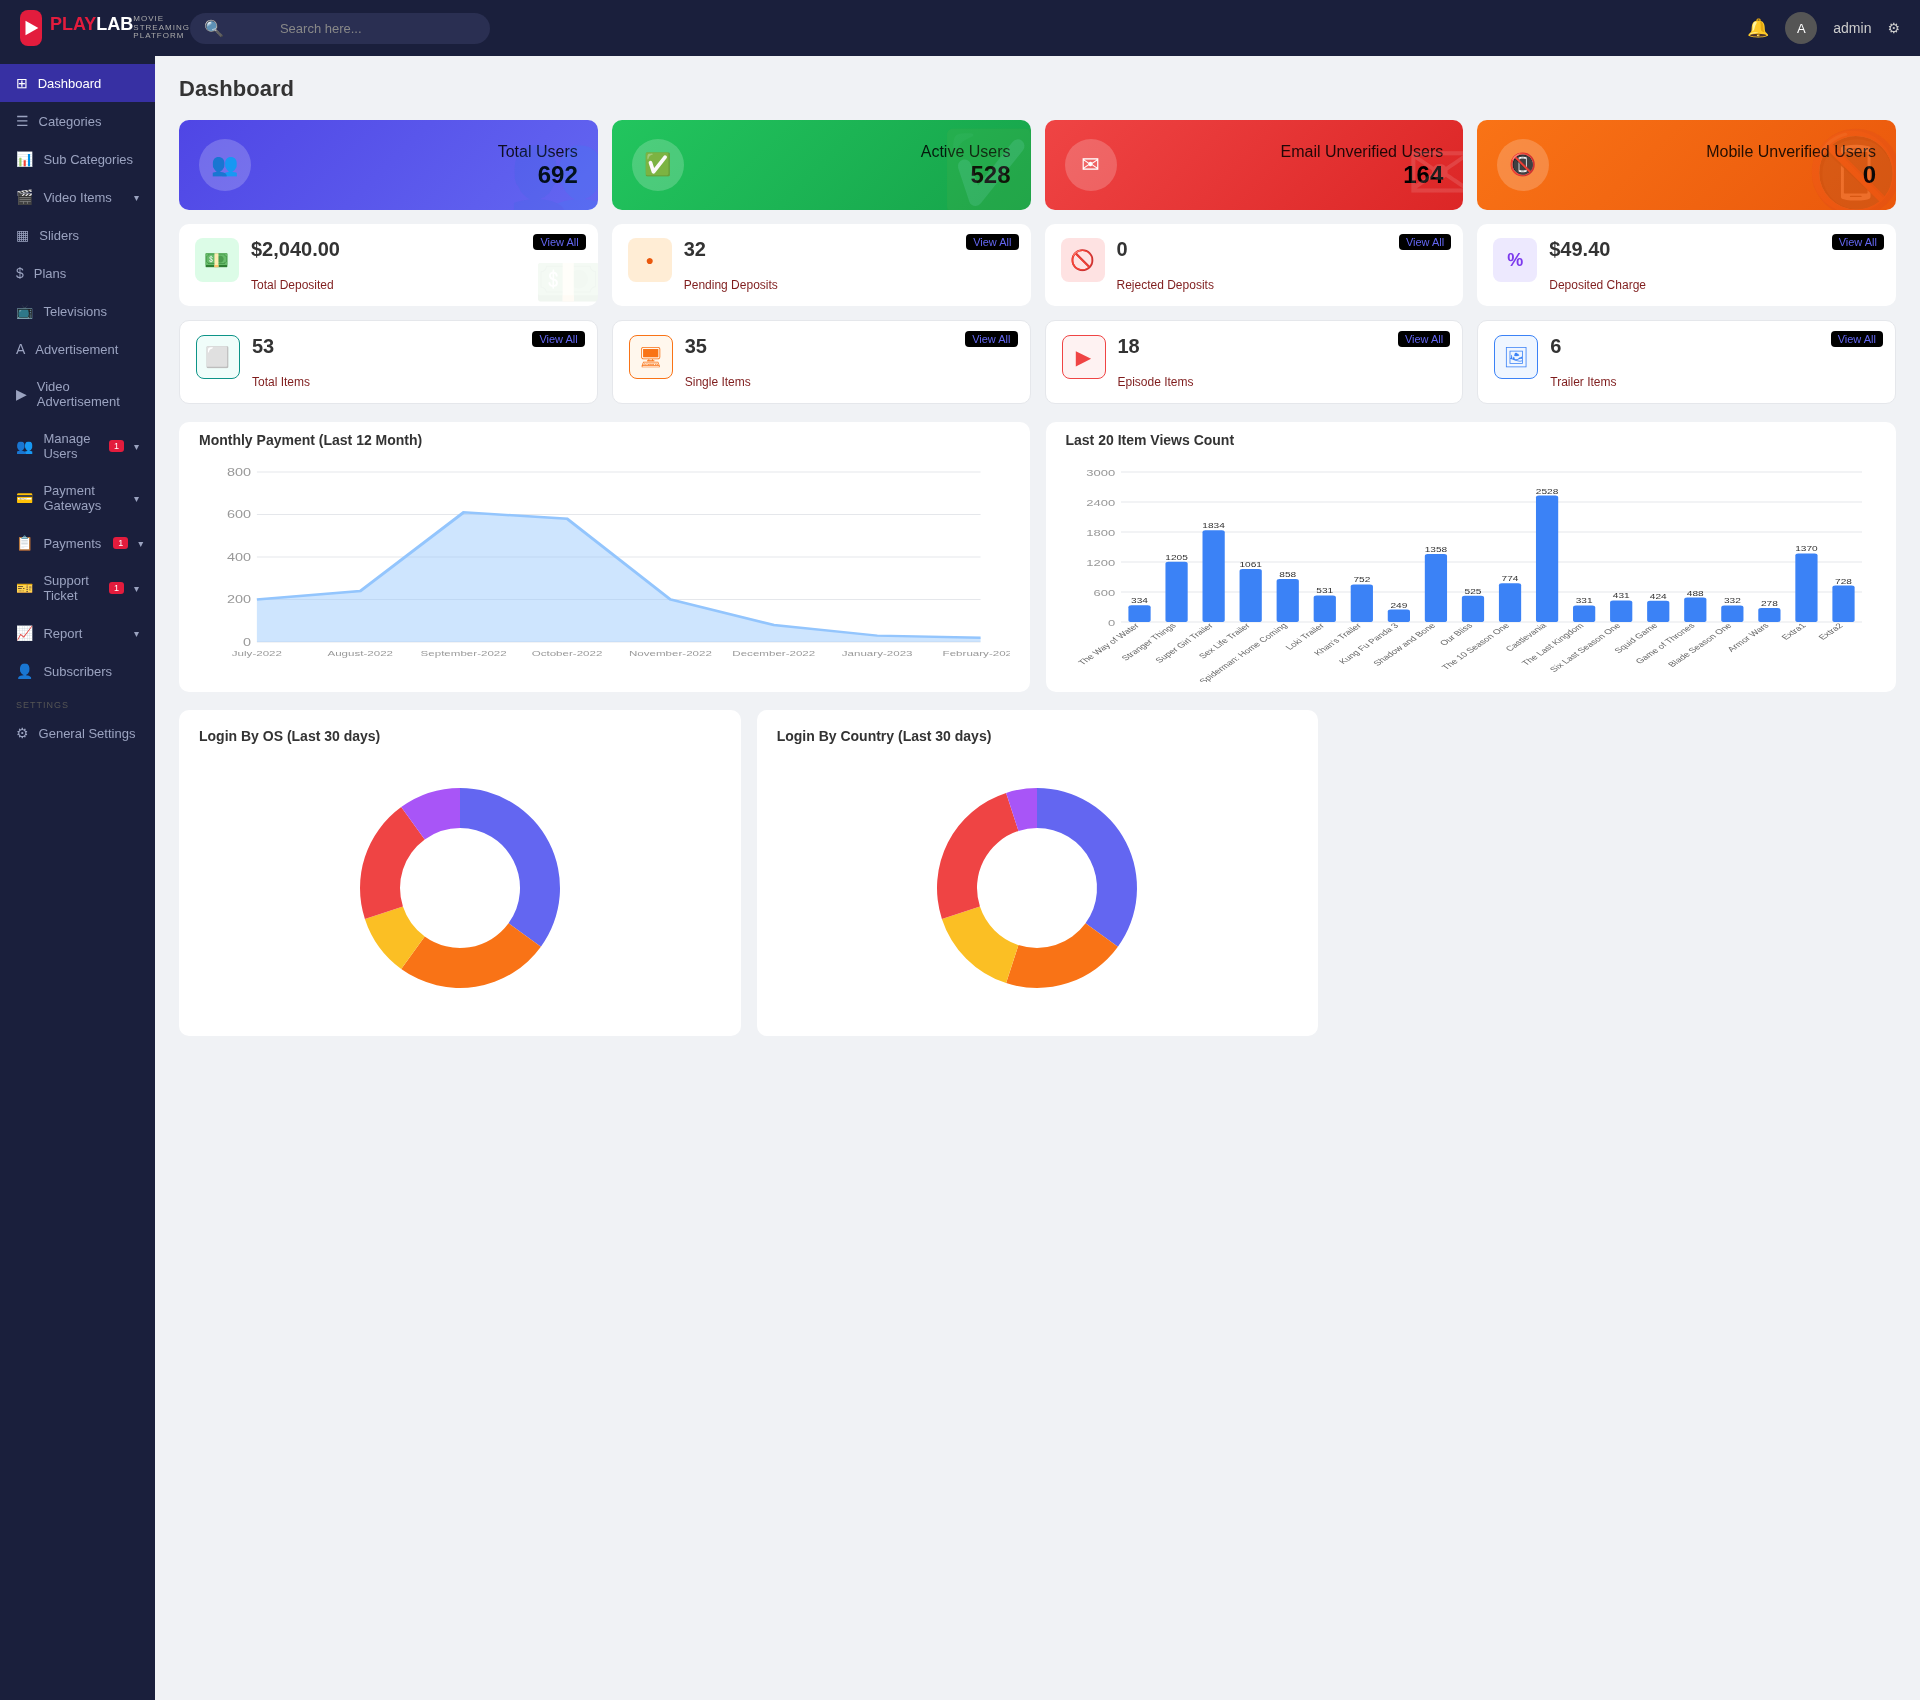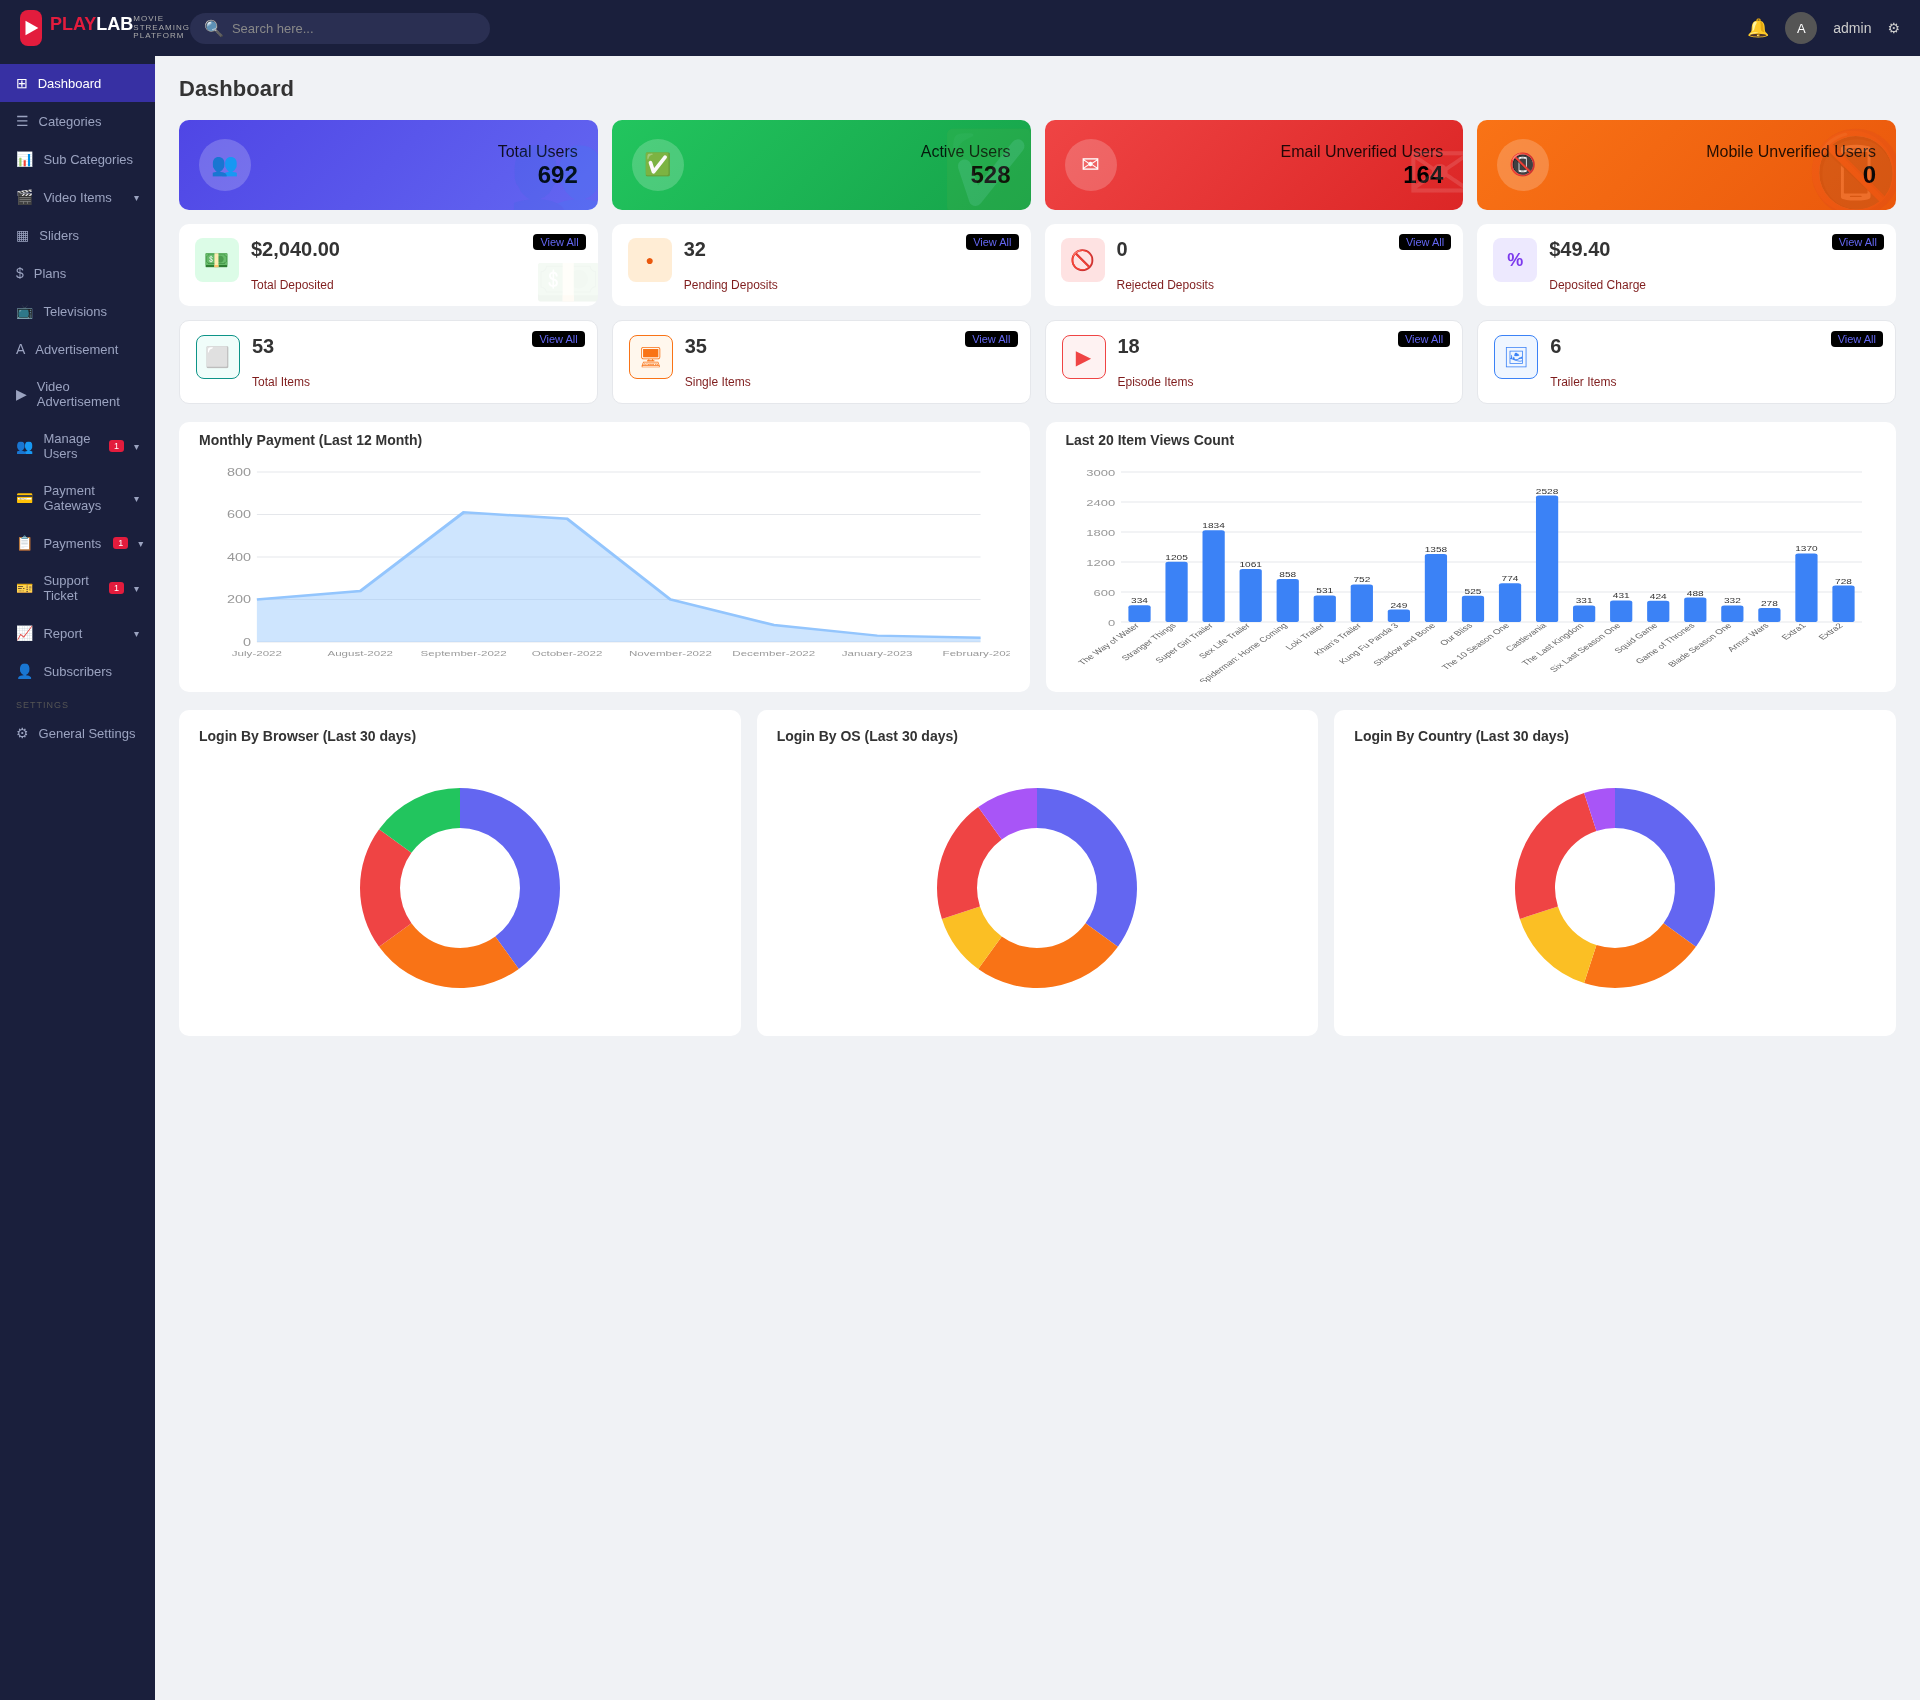--- a/index.html
+++ b/index.html
@@ -16,21 +16,21 @@
       flex-shrink: 0;
     }
     .logo-area { display: flex; align-items: center; gap: 8px; width: 150px; }
     .logo-icon { width: 36px; height: 36px; background: #e31c3d; border-radius: 8px; display: flex; align-items: center; justify-content: center; }
     .logo-icon svg { width: 22px; height: 22px; }
     .logo-text { display: flex; flex-direction: row; line-height: 1.1; }
     .logo-play { font-size: 18px; font-weight: 800; color: #fff; }
     .logo-play span { color: #e31c3d; }
     .logo-sub { font-size: 8px; color: #aaa; letter-spacing: 1px; }
     .search-box { flex: 1; max-width: 300px; background: #2a2f52; border-radius: 20px; display: flex; align-items: center; padding: 6px 14px; gap: 8px; }
-    .search-box input { background: none; border: none; outline: none; color: #ccc; font-size: 13px; width: 100%; }
+    .search-box input { background: none; border: none; outline: none; color: #ccc; font-size: 13px; width: 100%; margin-left: 48px; }
     .search-box input::placeholder { color: #888; }
     .nav-right { margin-left: auto; display: flex; align-items: center; gap: 16px; }
     .bell-icon { color: #ccc; font-size: 18px; cursor: pointer; }
     .user-avatar { width: 32px; height: 32px; border-radius: 50%; background: #555; display: flex; align-items: center; justify-content: center; color: #fff; font-size: 13px; }
     .admin-name { color: #ccc; font-size: 14px; }
     .gear-icon { color: #ccc; font-size: 14px; cursor: pointer; }
 
     
     .main-layout { display: flex; flex: 1; overflow: hidden; }
 
@@ -473,32 +473,20 @@
               <rect x="529.5200000000001" y="123.6" width="15.36" height="36.4" fill="#3b82f6" rx="2"></rect>
               <text x="537.2" y="121.6" text-anchor="middle" font-size="7" fill="#333">728</text>
               <text x="537.2" y="164" text-anchor="end" font-size="7" fill="#666" transform="rotate(-45, 537.2, 164)">Extra2</text>
             </svg>
         </div>
       </div>
     </div>
 
     <div class="donut-row">
       <div class="donut-card">
-        <div class="chart-title">Login By Browser (Last 30 days)</div>
-        <div class="donut-wrap">
-          <svg class="donut" id="donut0" width="260" height="260" viewBox="0 0 260 260">
-              <path d="M 130,30 A 100,100 0 0,1 188.77852522924732,210.90169943749476 L 165.2671151375484,178.54101966249686 A 60,60 0 0,0 130,70 Z" fill="#6366f1"></path>
-              <path d="M 188.77852522924732,210.90169943749476 A 100,100 0 0,1 49.09830056250527,188.77852522924732 L 81.45898033750316,165.2671151375484 A 60,60 0 0,0 165.2671151375484,178.54101966249686 Z" fill="#f97316"></path>
-              <path d="M 49.09830056250527,188.77852522924732 A 100,100 0 0,1 49.098300562505244,71.2214747707527 L 81.45898033750315,94.73288486245161 A 60,60 0 0,0 81.45898033750316,165.2671151375484 Z" fill="#ef4444"></path>
-              <path d="M 49.098300562505244,71.2214747707527 A 100,100 0 0,1 129.99999999999997,30 L 130,70 A 60,60 0 0,0 81.45898033750315,94.73288486245161 Z" fill="#22c55e"></path>
-              <circle cx="130" cy="130" r="58" fill="#fff"></circle>
-            </svg>
-        </div>
-      </div>
-      <div class="donut-card">
         <div class="chart-title">Login By OS (Last 30 days)</div>
         <div class="donut-wrap">
           <svg class="donut" id="donut1" width="260" height="260" viewBox="0 0 260 260">
               <path d="M 130,30 A 100,100 0 0,1 210.90169943749476,188.77852522924732 L 178.54101966249686,165.2671151375484 A 60,60 0 0,0 130,70 Z" fill="#6366f1"></path>
               <path d="M 210.90169943749476,188.77852522924732 A 100,100 0 0,1 71.2214747707527,210.90169943749476 L 94.73288486245161,178.54101966249686 A 60,60 0 0,0 178.54101966249686,165.2671151375484 Z" fill="#f97316"></path>
               <path d="M 71.2214747707527,210.90169943749476 A 100,100 0 0,1 34.89434837048465,160.90169943749476 L 72.93660902229078,148.54101966249686 A 60,60 0 0,0 94.73288486245161,178.54101966249686 Z" fill="#fbbf24"></path>
               <path d="M 34.89434837048465,160.90169943749476 A 100,100 0 0,1 71.22147477075268,49.09830056250527 L 94.73288486245161,81.45898033750316 A 60,60 0 0,0 72.93660902229078,148.54101966249686 Z" fill="#ef4444"></path>
               <path d="M 71.22147477075268,49.09830056250527 A 100,100 0 0,1 129.99999999999997,30 L 130,70 A 60,60 0 0,0 94.73288486245161,81.45898033750316 Z" fill="#a855f7"></path>
               <circle cx="130" cy="130" r="58" fill="#fff"></circle>
             </svg>

